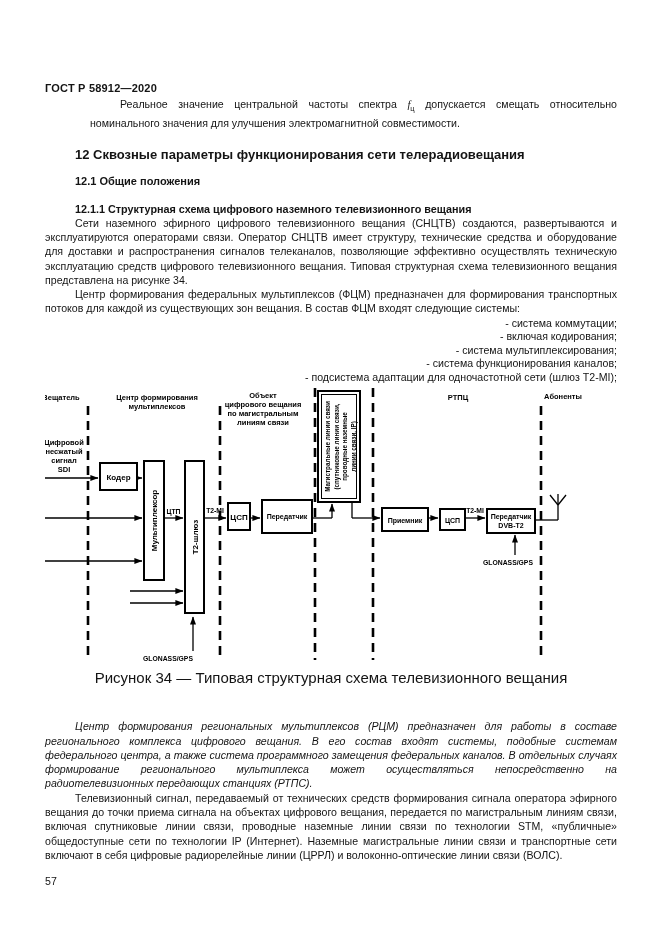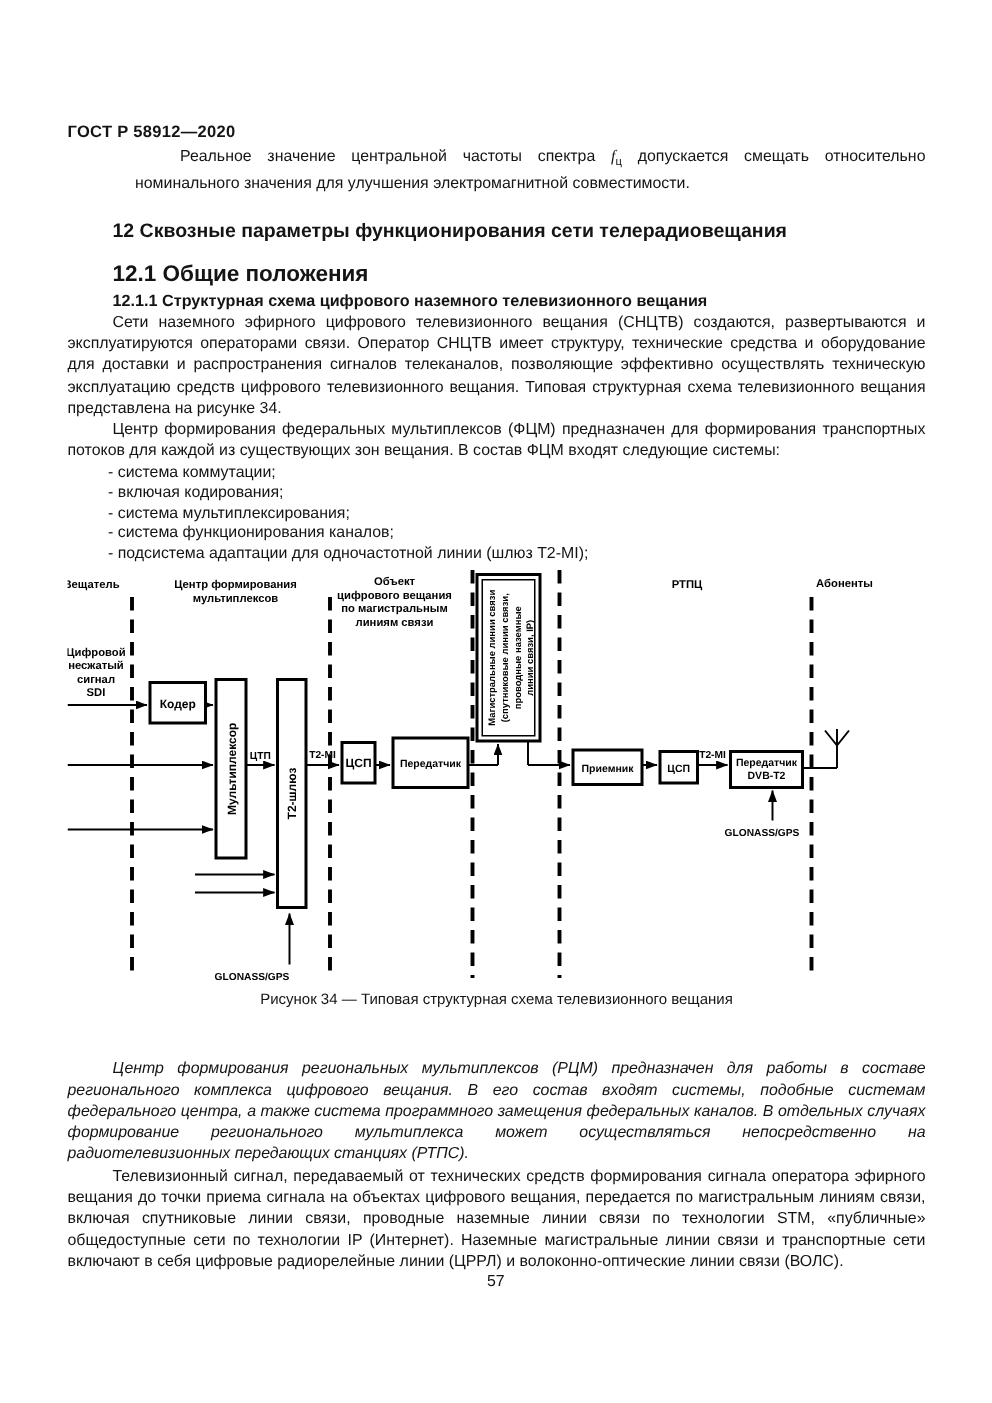--- a/index.html
+++ b/index.html
@@ -11,29 +11,29 @@
   }
   .page { position:absolute; left:45px; top:0; width:572px; }
   .doc-header { margin-top:82px; font-weight:bold; font-size:11px; letter-spacing:0.2px; }
   .para {
     font-size:10.6px; line-height:14.3px; text-align:justify; text-indent:30px;
   }
   .intro { margin-top:3px;margin-left:45px; }
   .fvar { font-family:"Liberation Serif", serif; font-style:italic; }
   sub { font-size:7.5px; }
   .h-section { margin-top:16px; font-size:13px; font-weight:bold; text-indent:30px; }
-  .h-sub { margin-top:13px; font-size:15px; font-weight:bold; text-indent:30px; }
-  .h-sub2 { margin-top:4px; margin-bottom:1px; font-size:10.8px; font-weight:bold; text-indent:30px; }
+  .h-sub { margin-top:13px; font-size:11px; font-weight:bold; text-indent:30px; }
+  .h-sub2 { margin-top:16px; margin-bottom:1px; font-size:10.8px; font-weight:bold; text-indent:30px; }
   .list { margin-top:1px; }
-  .list-item { font-size:10.6px; line-height:13.5px; padding-left:27px; }
+  .list-item { font-size:10.6px; line-height:13.5px; padding-left:27px;text-align:right; }
   .figure-wrap { position:relative; margin-top:2px; height:278px; }
   .figure-wrap svg { position:absolute; left:0; top:0; }
-  .fig-caption { margin-top:5px; text-align:center; font-size:10px; }
+  .fig-caption { margin-top:5px; text-align:center; font-size:15px; }
   .after-fig { margin-top:33px;font-style:italic; }
-  .page-number { text-align:center; font-size:10.6px; padding-right:1px; }
+  .page-number { margin-top:13px; text-align:left; font-size:10.6px; padding-right:1px; }
 
   
   .box { fill:#ffffff; stroke:#000000; stroke-width:2; }
   .box-thin { fill:none; stroke:#000000; stroke-width:1; }
   .lane-label { font-size:7.5px; font-weight:bold; text-anchor:middle; fill:#000; }
   .blk-label { font-size:8px; font-weight:bold; text-anchor:middle; fill:#000; }
   .blk-label-sm { font-size:7px; font-weight:bold; text-anchor:middle; fill:#000; }
   .sig-label { font-size:6.8px; font-weight:bold; text-anchor:middle; fill:#000; }
   .trunk-label { font-size:6.3px; font-weight:bold; text-anchor:middle; fill:#000; }
   .wire { stroke:#000; stroke-width:1.3; fill:none; }
@@ -53,21 +53,21 @@
   <div class="h-sub2">12.1.1 Структурная схема цифрового наземного телевизионного вещания</div>
 
   <p class="para">Сети наземного эфирного цифрового телевизионного вещания (СНЦТВ) создаются, развертываются и эксплуатируются операторами связи. Оператор СНЦТВ имеет структуру, технические средства и оборудование для доставки и распространения сигналов телеканалов, позволяющие эффективно осуществлять техническую эксплуатацию средств цифрового телевизионного вещания. Типовая структурная схема телевизионного вещания представлена на рисунке 34.</p>
   <p class="para">Центр формирования федеральных мультиплексов (ФЦМ) предназначен для формирования транспортных потоков для каждой из существующих зон вещания. В состав ФЦМ входят следующие системы:</p>
 
   <div class="list">
     <div class="list-item">- система коммутации;</div>
     <div class="list-item">- включая кодирования;</div>
     <div class="list-item">- система мультиплексирования;</div>
     <div class="list-item">- система функционирования каналов;</div>
-    <div class="list-item">- подсистема адаптации для одночастотной линии (шлюз Т2-MI);</div>
+    <div class="list-item">- подсистема адаптации для одночастотной сети (шлюз Т2-MI);</div>
   </div>
 
   <div class="figure-wrap">
     <svg width="572" height="278" viewBox="0 0 572 278">
       <defs>
         <marker id="ah" markerWidth="9" markerHeight="8" refX="7.6" refY="3" orient="auto" markerUnits="userSpaceOnUse">
           <path d="M0,0 L8,3 L0,6 Z" fill="#000"></path>
         </marker>
       </defs>
 

